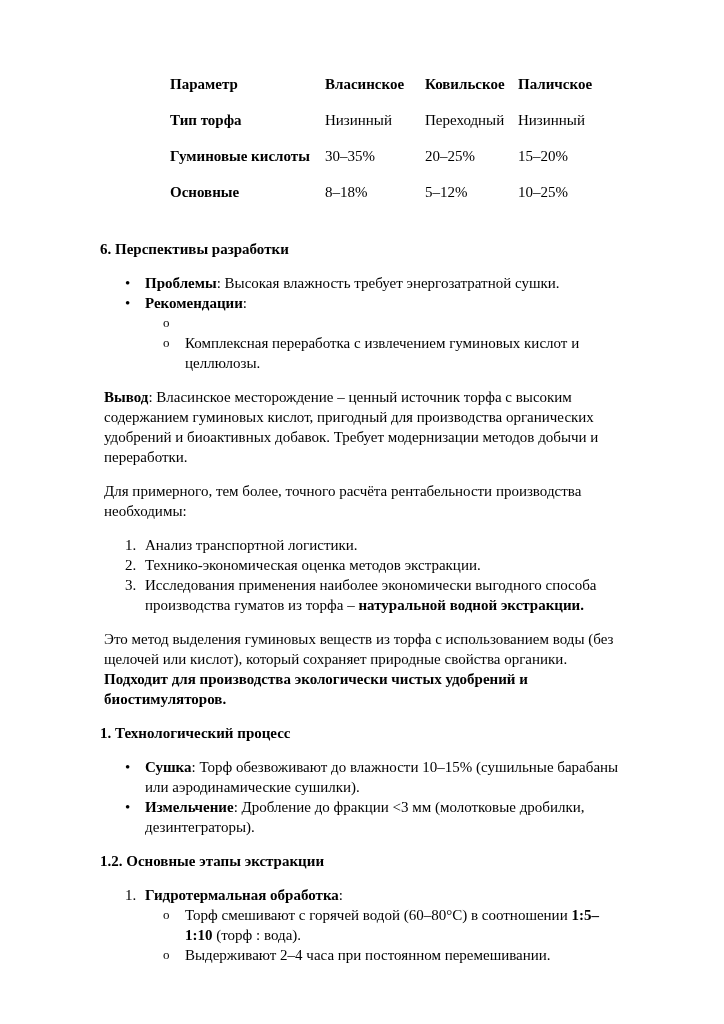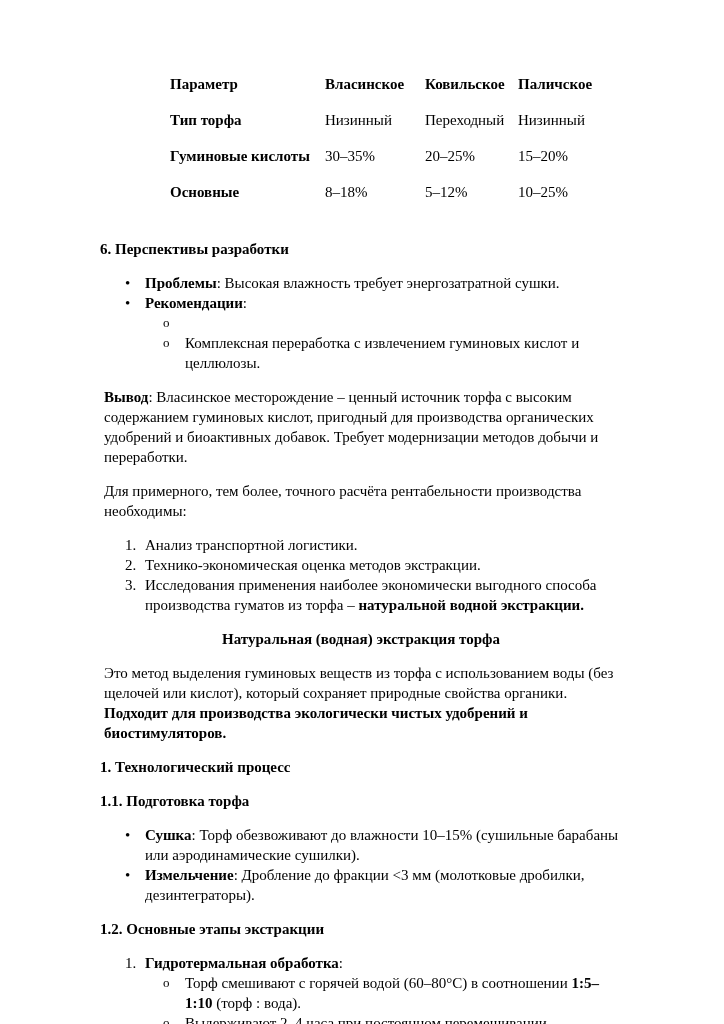--- a/index.html
+++ b/index.html
@@ -103,27 +103,25 @@
     <div class="li l1 num">
       <span class="marker">2.</span>
       <span class="content"><span>Технико-экономическая оценка методов экстракции.</span></span>
     </div>
     <div class="li l1 num">
       <span class="marker">3.</span>
       <span class="content"><span>Исследования применения наиболее экономически выгодного способа производства гуматов из торфа – </span><span style="font-weight: bold;">натуральной водной экстракции.</span></span>
     </div>
   </div>
 
-  <h2 class="center-heading">Натуральная (водная) экстракция торфа</h2>
 
   <p class="para"><span>Это метод выделения гуминовых веществ из торфа с использованием воды (без щелочей или кислот), который сохраняет природные свойства органики. </span><span style="font-weight: bold;">Подходит для производства экологически чистых удобрений и биостимуляторов.</span></p>
 
   <h2 class="heading">1. Технологический процесс</h2>
 
-  <h2 class="heading">1.1. Подготовка торфа</h2>
 
   <div class="list">
     <div class="li l1">
       <span class="marker">•</span>
       <span class="content"><span style="font-weight: bold;">Сушка</span><span>: Торф обезвоживают до влажности 10–15% (сушильные барабаны или аэродинамические сушилки).</span></span>
     </div>
     <div class="li l1">
       <span class="marker">•</span>
       <span class="content"><span style="font-weight: bold;">Измельчение</span><span>: Дробление до фракции &lt;3 мм (молотковые дробилки, дезинтеграторы).</span></span>
     </div>

